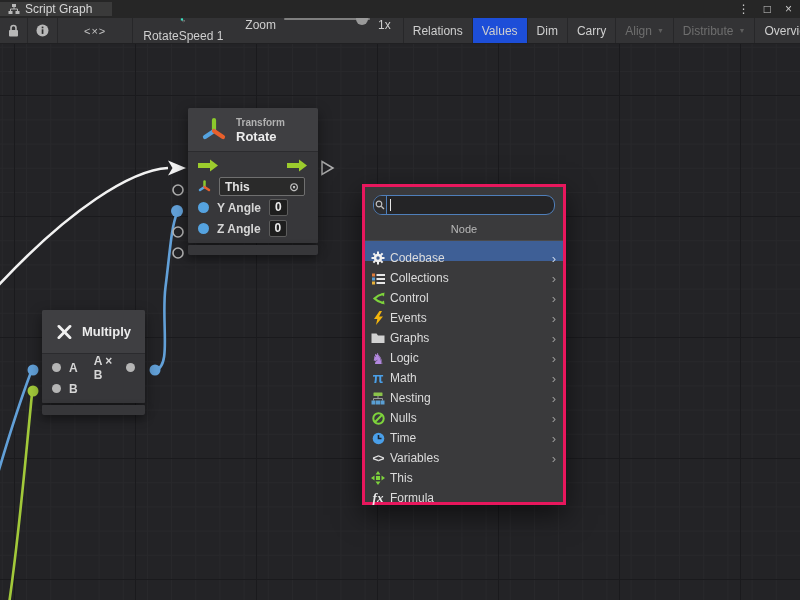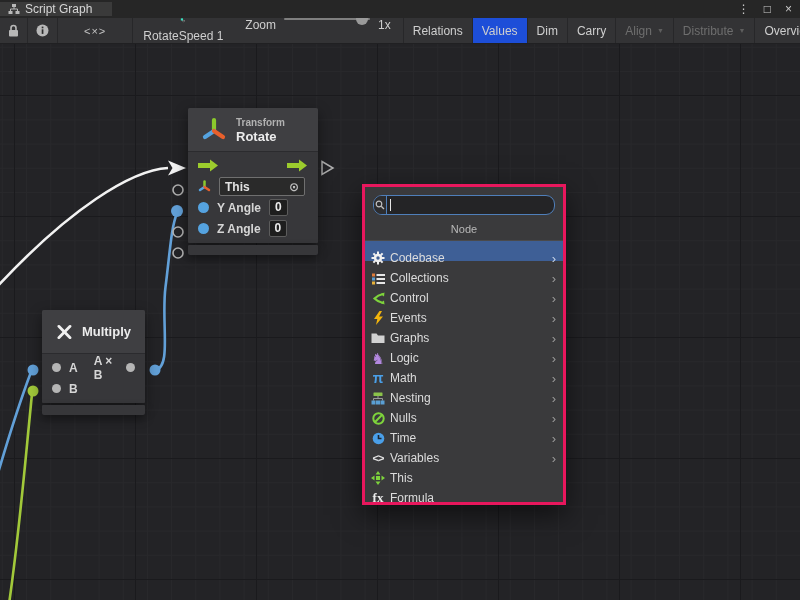--- a/index.html
+++ b/index.html
@@ -82,21 +82,21 @@
   #finder-sep { height:1px; background:#4a4a4c; margin:0; }
   .frow { display:flex; align-items:center; height:20px; padding:14px 7px 0 5px; gap:4px;
     font-size:12px; color:#dcdcdc; }
   .frow.selected { background:#3e5f96; }
   .ficon { width:16px; height:15px; display:flex; align-items:center; justify-content:center; flex:0 0 auto; }
   .fchev { margin-left:auto; color:#9a9a9a; font-size:13px; line-height:13px; }
   .frow.selected .fchev { color:#c6d4e8; }
   .glyph-knight { color:#b388e0; font-size:15px; line-height:15px; }
   .glyph-pi { color:#4a9fe8; font-size:14px; font-weight:bold; line-height:14px; }
   .glyph-var { color:#e6e6e6; font-size:11px; font-weight:bold; letter-spacing:-1px; }
-  .glyph-fx { color:#ececec; font-size:13px; 
+  .glyph-fx { color:#ececec; font-size:13px; font-style:italic;
     font-family:"Liberation Serif","DejaVu Serif",serif; font-weight:bold; }
 </style>
 </head>
 <body>
 
 <div id="window">
 
   <div id="tabstrip">
     <div id="tab">
       <svg width="12" height="12" viewBox="0 0 12 12">

